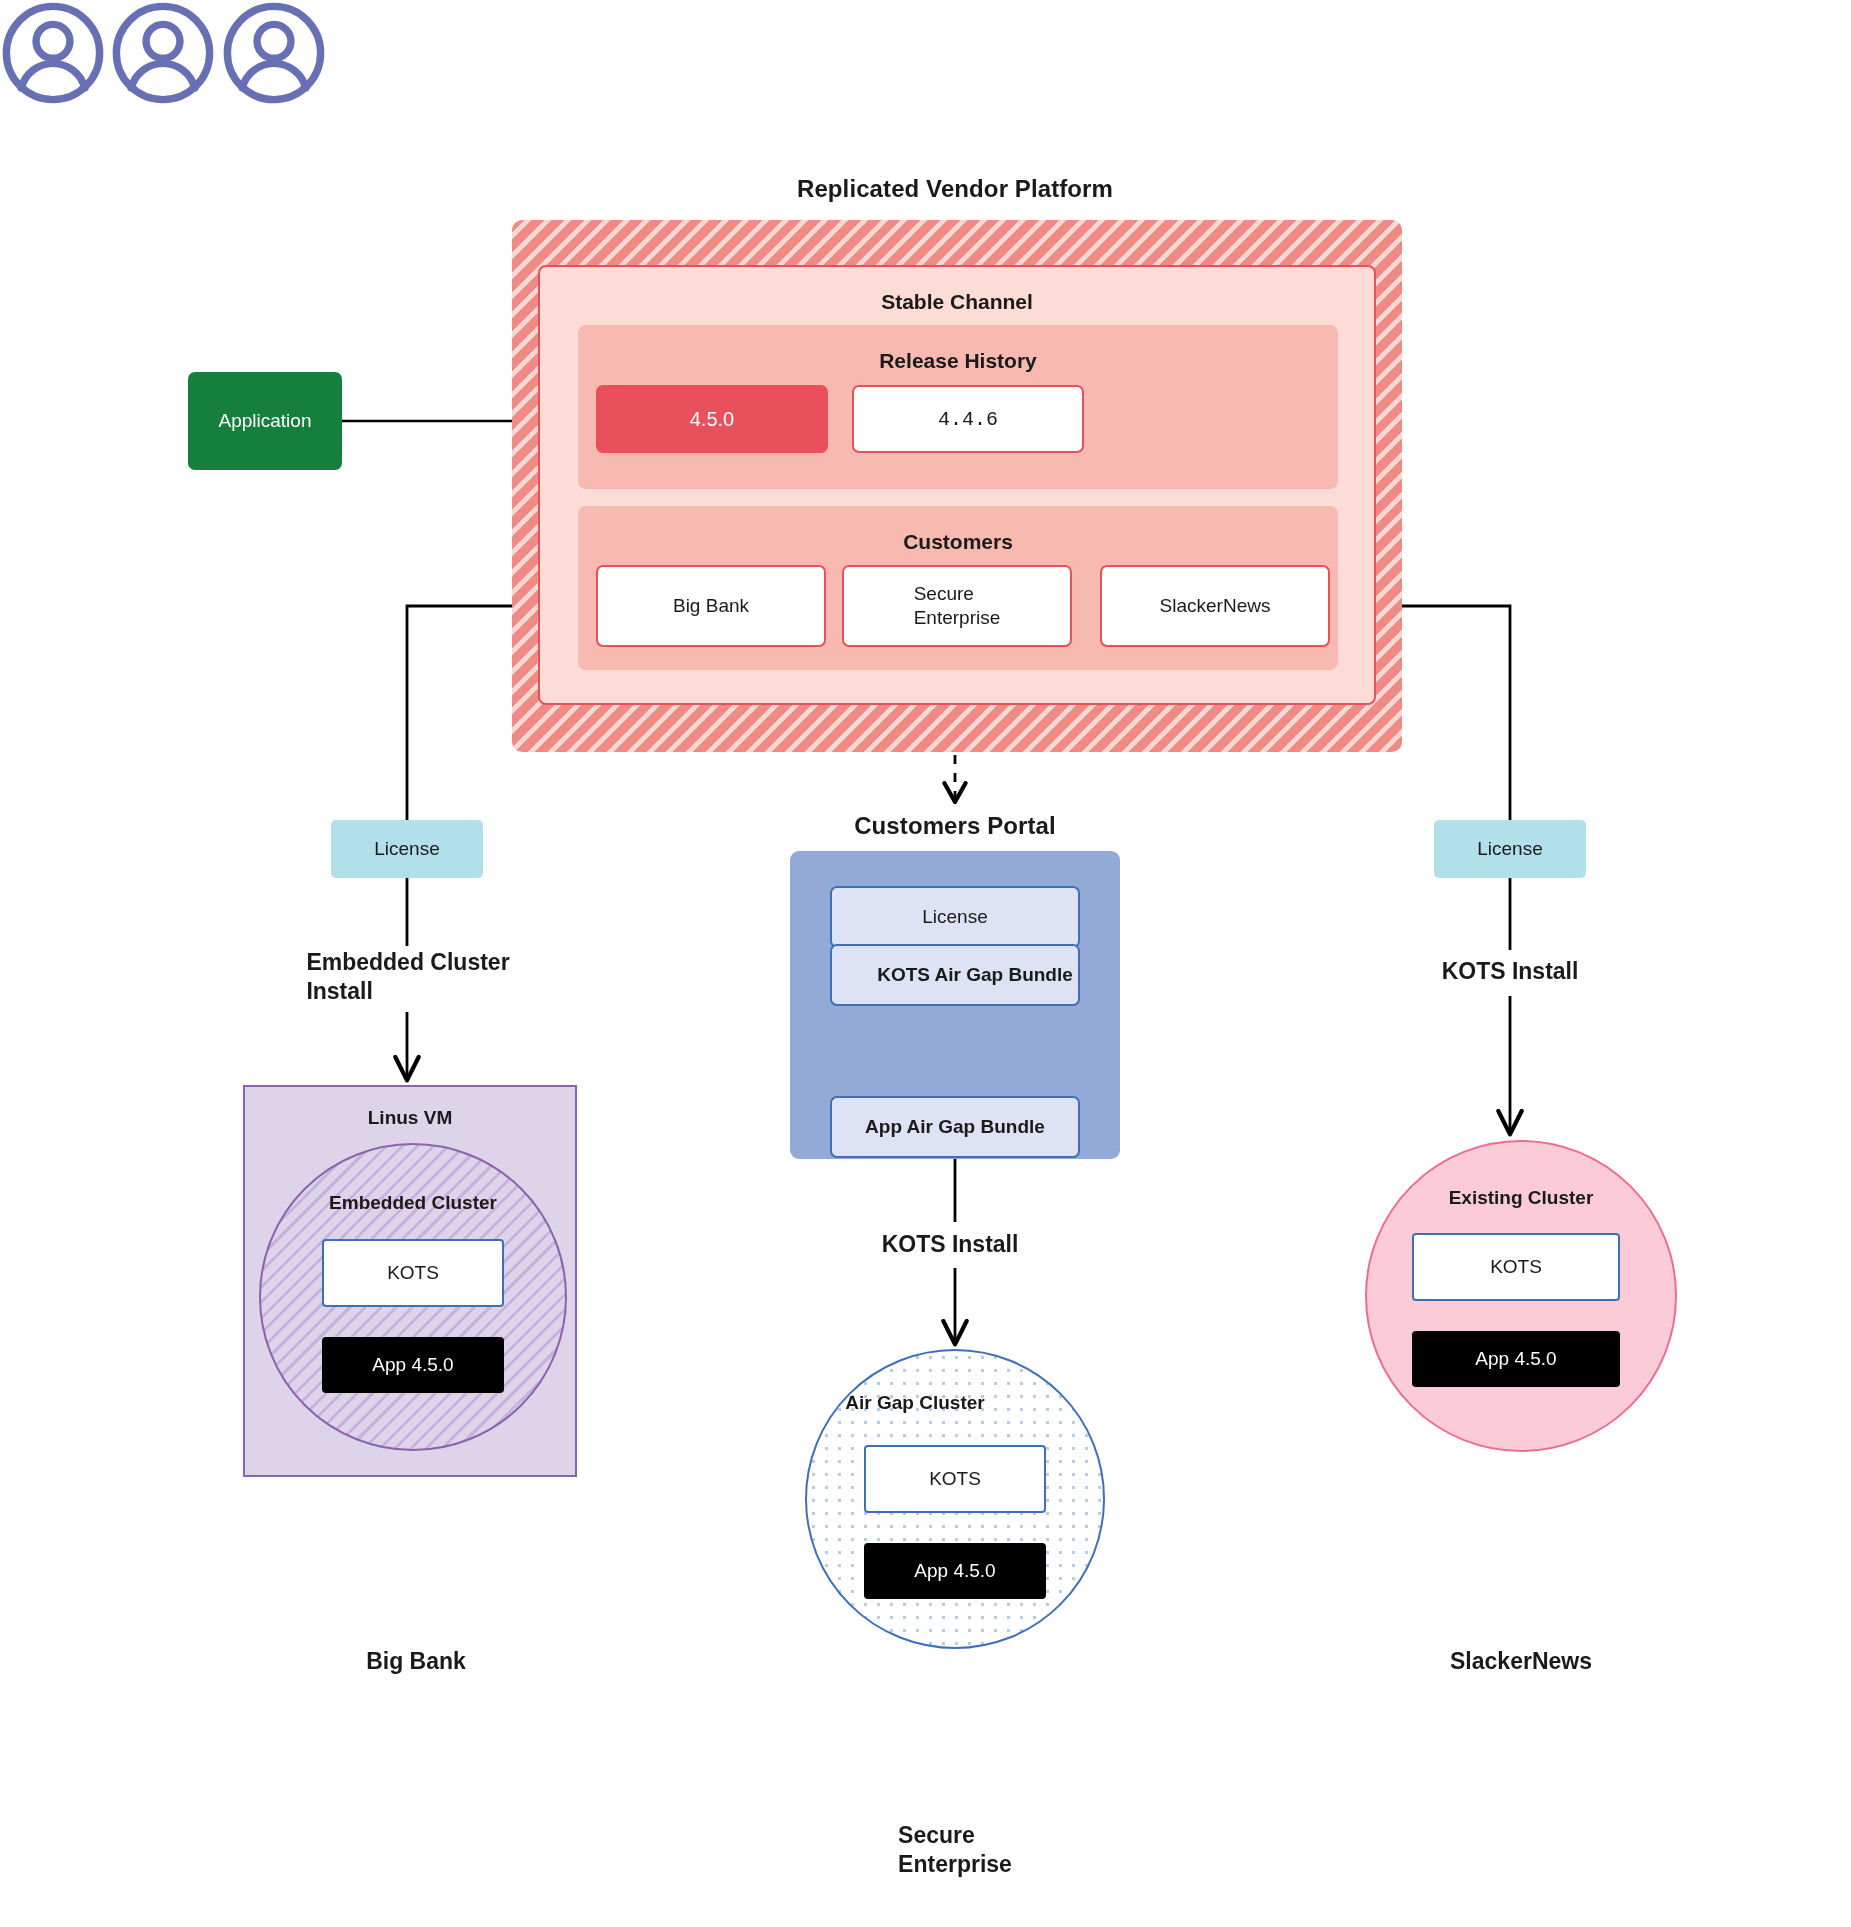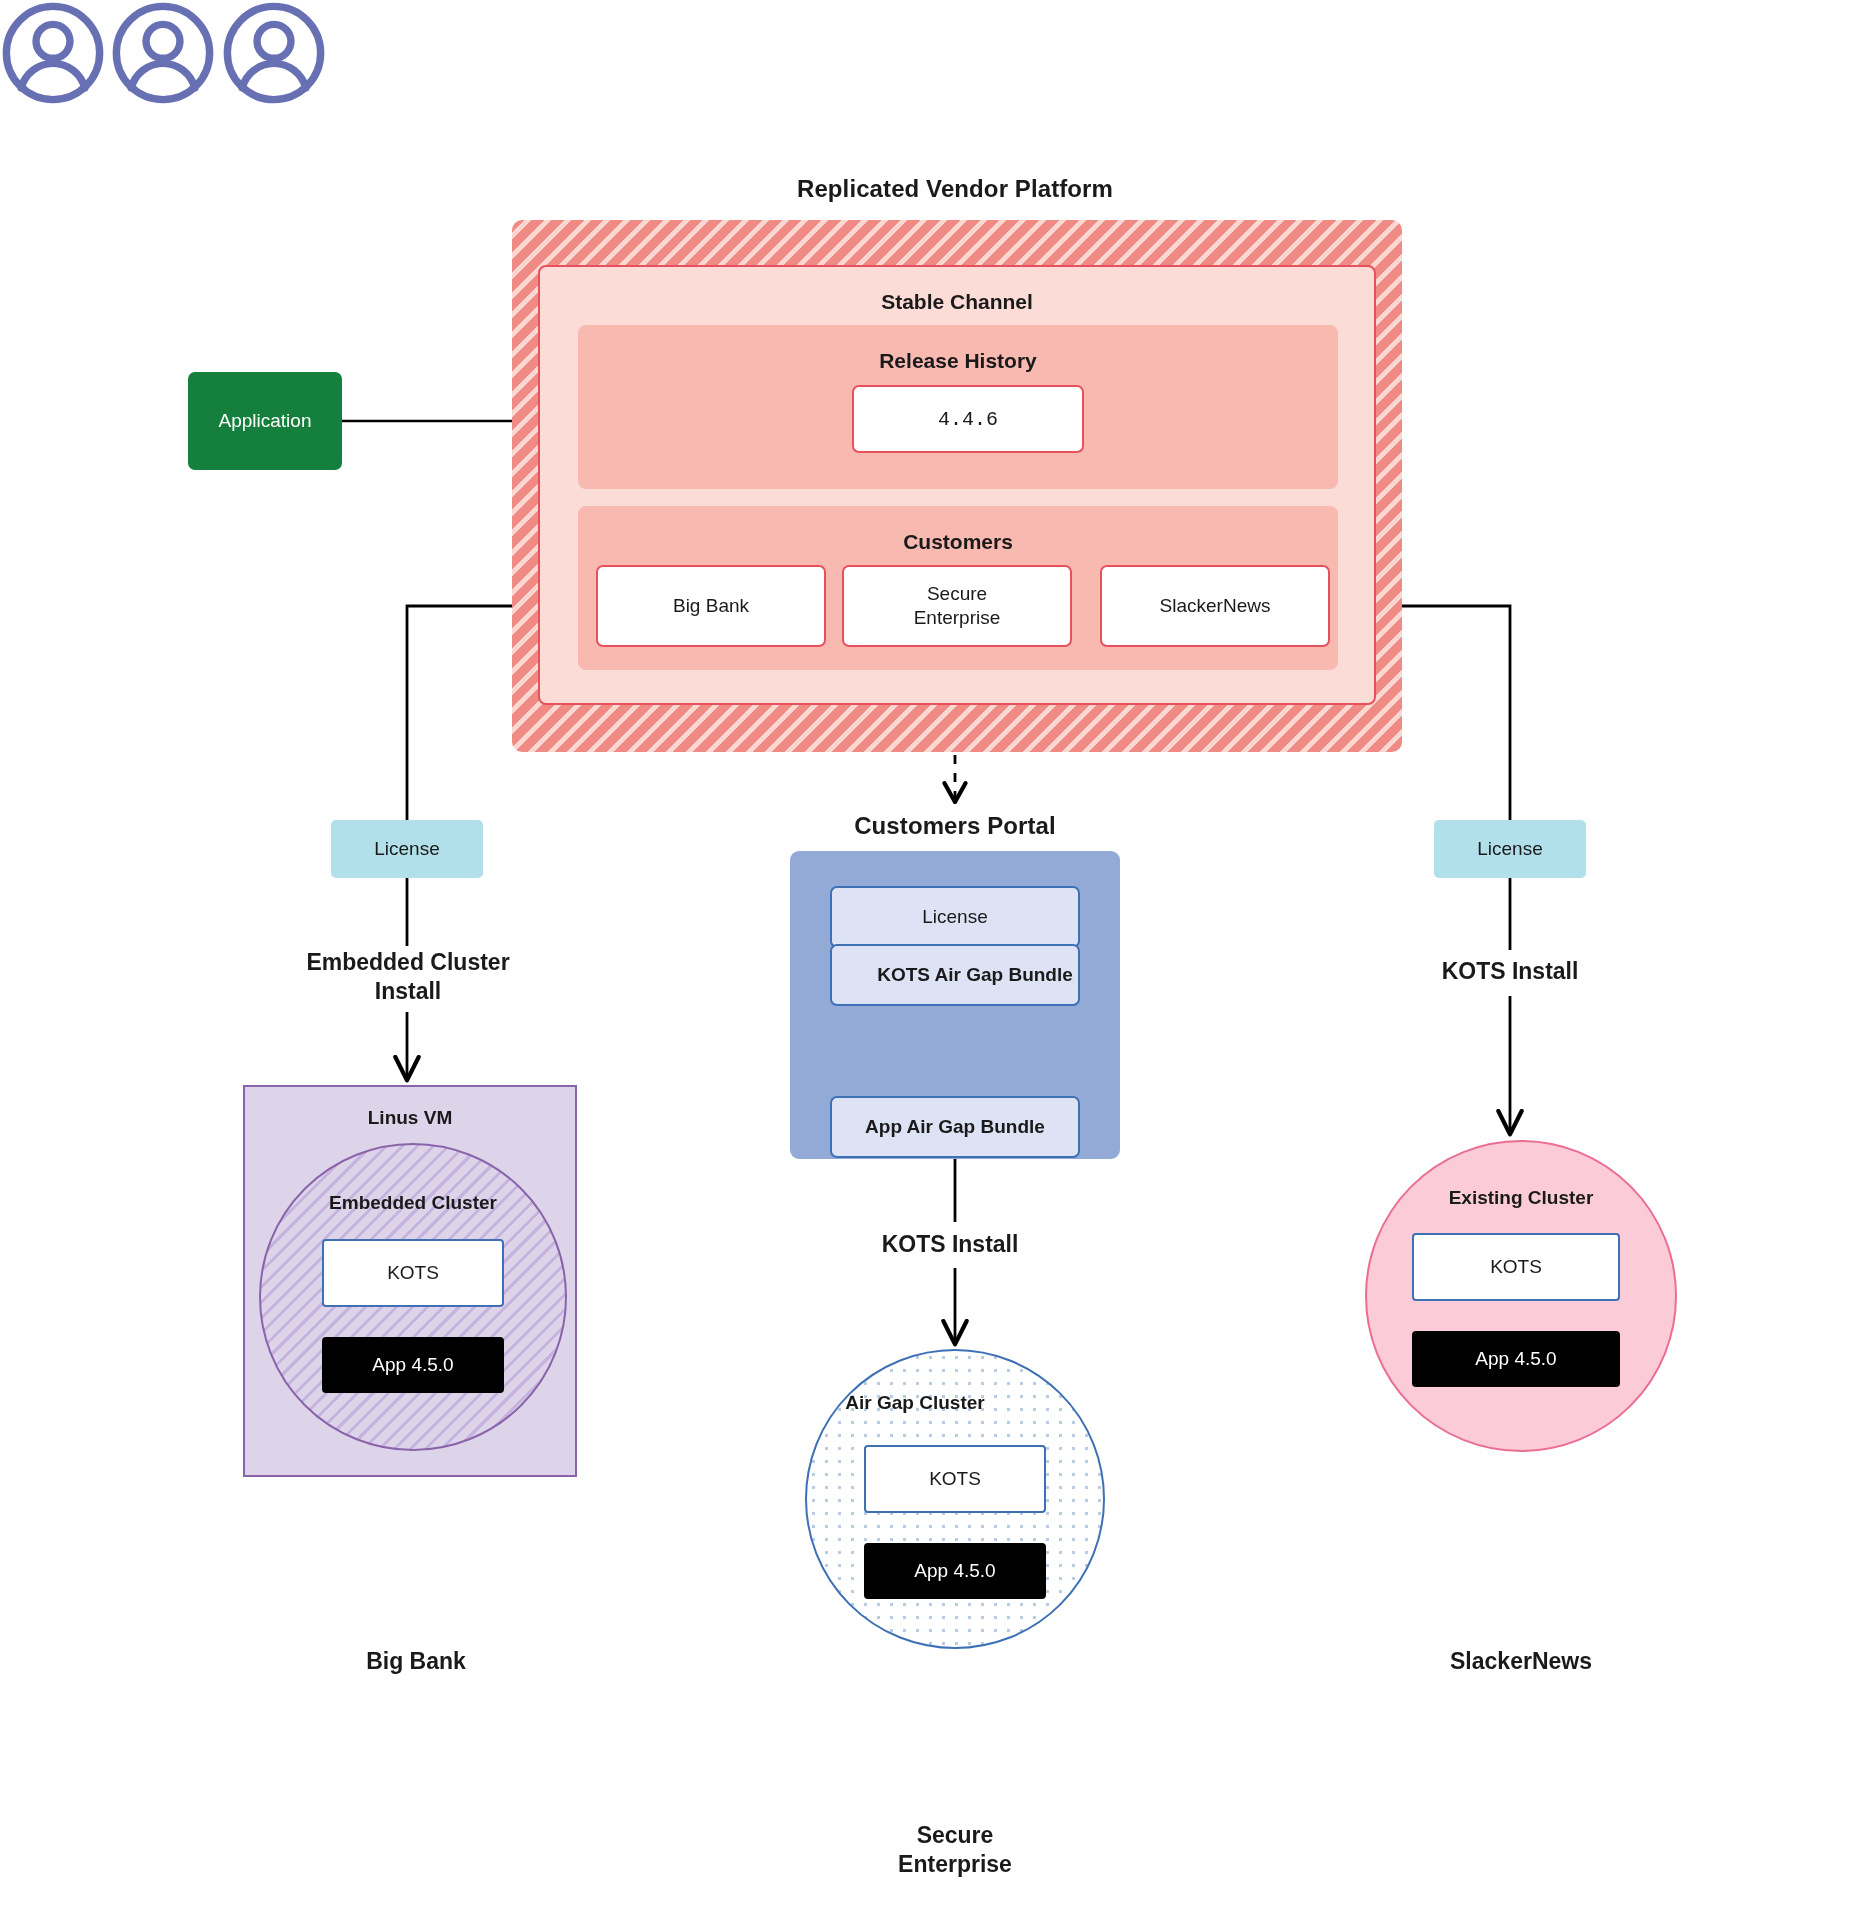--- a/index.html
+++ b/index.html
@@ -10,21 +10,21 @@
   body {
     width: 1851px; height: 1927px;
     position: relative;
     font-family: "Liberation Sans", "DejaVu Sans", sans-serif;
     color: #1a1a1a;
     overflow: hidden;
   }
   .stage { position: absolute; inset: 0; }
 
   
-  .node { position: absolute; display: flex; align-items: center; justify-content: center; text-align: center; }
+  .node { position: absolute; display: flex; align-items: center; justify-content: center; text-align: left; }
 
   
   .title-lg { font-size: 24px; font-weight: 700; letter-spacing: .1px; }
   .title-md { font-size: 21px; font-weight: 700; }
   .lbl-16b { font-size: 19px; font-weight: 700; }
   .lbl-19b { font-size: 23px; font-weight: 700; }
 
   
   #platform-title { left: 510px; top: 172px; width: 890px; height: 34px; }
   #platform-box {
@@ -218,20 +218,21 @@
   <div class="node title-lg" id="platform-title">Replicated Vendor Platform</div>
 
   <div id="platform-box" class="node"></div>
 
   <div id="stable-channel" class="node"></div>
   <div class="node title-md" id="stable-channel-title">Stable Channel</div>
 
   <div id="release-history" class="node"></div>
   <div class="node title-md" id="release-history-title">Release History</div>
 
+  <div class="node release-chip" id="release-0">4.5.0</div>
   <div class="node release-chip" id="release-1">4.4.6</div>
 
   <div id="customers" class="node"></div>
   <div class="node title-md" id="customers-title">Customers</div>
 
   <div class="node customer-chip" id="customer-0">Big Bank</div>
   <div class="node customer-chip" id="customer-1">Secure<br>Enterprise</div>
   <div class="node customer-chip" id="customer-2">SlackerNews</div>
 
   

